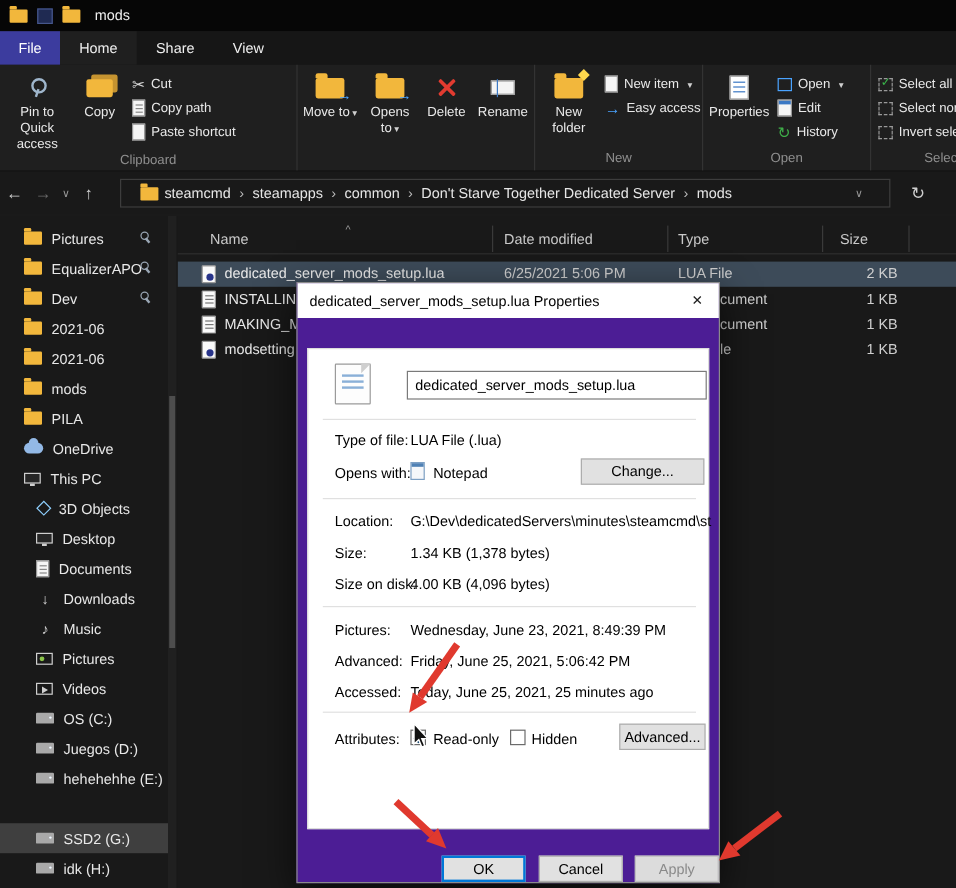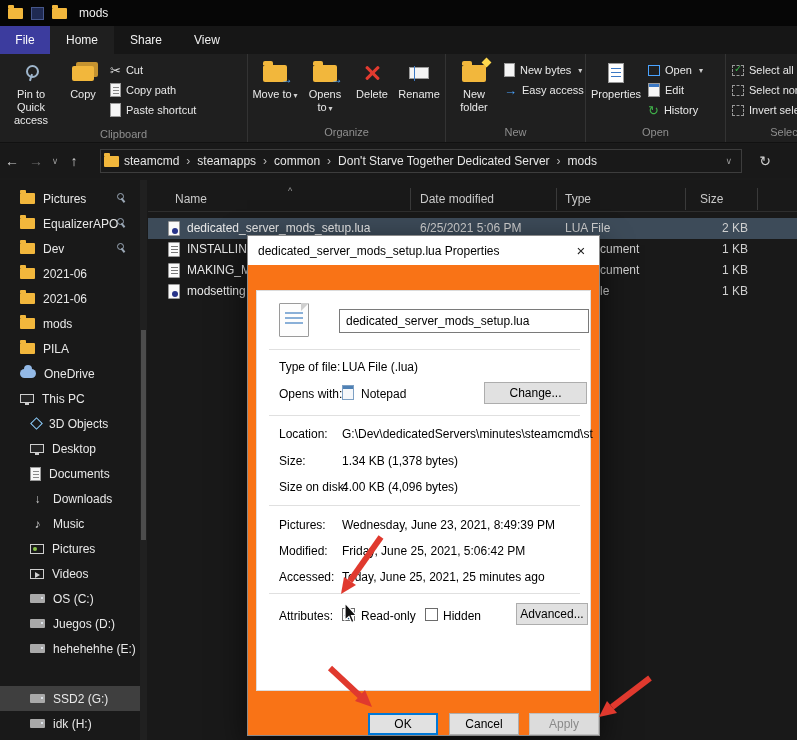--- a/index.html
+++ b/index.html
@@ -59,21 +59,21 @@
 .sel-ic.check::after{content:"✓";position:absolute;left:1px;top:-3px;color:#39b54a;font-size:10px}
 .glyph{font-size:13px;color:#d8d8d8;line-height:1}
 .glyph.green{color:#3fae49}
 .glyph.blue{color:#4aa3ff}
 
 
 .navbar{position:absolute;left:0;top:144px;width:797px;height:34px;background:#191919;display:flex;align-items:center;color:#d0d0d0;font-size:13px;z-index:5}
 .nav-ic{width:24px;text-align:center;font-size:14px}
 .nav-ic.dim{color:#6a6a6a}
 .nav-ic.sm{width:14px;font-size:9px;color:#9a9a9a}
-.crumb-field{position:absolute;left:100px;top:5px;width:642px;height:24px;border:1px solid #3d3d3d;background:#191919;display:flex;align-items:center;font-size:12px;color:#e6e6e6;padding:0 3px}
+.crumb-field{position:absolute;left:100px;top:5px;width:642px;height:24px;border:1px solid #3d3d3d;background:#191919;display:flex;align-items:center;font-size:12px;color:#e6e6e6;padding:0 16px}
 .crumb{padding:0 5px;white-space:nowrap}
 .crumb-sep{color:#b9b9b9;font-size:12px;padding:0 2px}
 .crumb-end{margin-left:auto;color:#9a9a9a;font-size:9px;padding:0 6px}
 .refresh-btn{position:absolute;left:752px;top:5px;width:26px;height:24px;text-align:center;line-height:24px;font-size:14px;color:#cfcfcf}
 
 
 .sidebar{position:absolute;left:0;top:180px;width:148px;height:560px;background:#191919;z-index:4}
 .s-item{position:absolute;left:0;width:140px;height:25px;display:flex;align-items:center;gap:8px;color:#e8e8e8;font-size:12px;padding-left:20px;white-space:nowrap;overflow:hidden}
 .s-item.lvl2{padding-left:30px}
 .s-item.sel{background:#3f3f3f}
@@ -107,21 +107,21 @@
 .f-row{position:absolute;left:0;width:649px;height:21px}
 .f-row.sel{background:#3d4b59}
 .cell{position:absolute;top:3px;white-space:nowrap}
 .cell.dim{color:#cfcfcf}
 .cell.size{width:60px;text-align:right}
 .fpage{width:12px;height:15px;background:#fafafa;border:1px solid #9a9a9a;border-radius:1px;position:absolute;left:20px;top:3px}
 .fpage.lua::after{content:"";position:absolute;right:1px;bottom:1px;width:6px;height:6px;border-radius:50%;background:#28348a}
 .fpage.txt::after{content:"";position:absolute;left:2px;top:3px;width:7px;height:1px;background:#777;box-shadow:0 3px 0 #777,0 6px 0 #777}
 
 
-.dialog{position:absolute;left:247px;top:235px;width:353px;height:501px;background:#f97316;border:1px solid #8a8a8a;box-shadow:0 10px 30px rgba(0,0,0,.65);z-index:40;font-size:12px;color:#000}
+.dialog{position:absolute;left:247px;top:235px;width:353px;height:501px;background:#4c1d95;border:1px solid #8a8a8a;box-shadow:0 10px 30px rgba(0,0,0,.65);z-index:40;font-size:12px;color:#000}
 .dlg-title{position:absolute;left:0;top:0;width:100%;height:29px;background:#fff;display:flex;align-items:center}
 .dlg-title-text{padding-left:10px}
 .dlg-close{position:absolute;right:0;top:0;width:36px;height:29px;text-align:center;line-height:29px;font-size:15px;color:#222}
 .dlg-tabs{position:absolute;left:8px;top:33px;height:22px;display:flex;align-items:flex-end}
 .dtab{height:19px;line-height:17px;padding:0 9px;border:1px solid #d9d9d9;background:#f0f0f0;margin-right:-1px}
 .dtab.active{height:22px;line-height:20px;background:#fff;border-bottom:1px solid #fff;position:relative;z-index:2}
 .dlg-page{position:absolute;left:8px;right:8px;top:54px;bottom:44px;background:#fff;border:1px solid #dcdcdc}
 .pl{position:absolute;left:22px;white-space:nowrap}
 .pv{position:absolute;left:85px;white-space:nowrap}
 .dhr{position:absolute;left:12px;right:10px;border-top:1px solid #e0e0e0}
@@ -212,35 +212,34 @@
           </span>
         <span>Delete</span>
       </div>
       <div class="bigbtn" style="width:50px">
         <span class="bicon">
             <span class="ren-ic"></span>
           </span>
         <span>Rename</span>
       </div>
     </div>
-    <div class="rg-label">Organize</div>
   </div>
 
   <div class="rg" style="width:140px">
     <div class="rg-body">
       <div class="bigbtn" style="width:52px">
         <span class="bicon">
             <span class="big-folder star-folder"></span>
           </span>
         <span>New folder</span>
       </div>
       <div class="smallcol">
         <div class="smallbtn">
           <span class="page-sm"></span>
-          <span>New bytes</span>
+          <span>New item</span>
           <span class="caret">▾</span>
         </div>
         <div class="smallbtn">
           <span class="glyph blue">→</span>
           <span>Easy access</span>
 
         </div>
       </div>
     </div>
     <div class="rg-label">New</div>
@@ -473,21 +472,21 @@
     <span class="pv" style="top:136px">G:\Dev\dedicatedServers\minutes\steamcmd\st</span>
     <span class="pl" style="top:163px">Size:</span>
     <span class="pv" style="top:163px">1.34 KB (1,378 bytes)</span>
     <span class="pl" style="top:189px">Size on disk:</span>
     <span class="pv" style="top:189px">4.00 KB (4,096 bytes)</span>
 
     <div class="dhr" style="top:214px"></div>
 
     <span class="pl" style="top:227px">Pictures:</span>
     <span class="pv" style="top:227px">Wednesday, June 23, 2021, 8:49:39 PM</span>
-    <span class="pl" style="top:253px">Modified:</span>
+    <span class="pl" style="top:253px">Advanced:</span>
     <span class="pv" style="top:253px">Friday, June 25, 2021, 5:06:42 PM</span>
     <span class="pl" style="top:279px">Accessed:</span>
     <span class="pv" style="top:279px">Today, June 25, 2021, 25 minutes ago</span>
 
     <div class="dhr" style="top:302px"></div>
 
     <span class="pl" style="top:318px">Attributes:</span>
     <span class="cb checked" style="left:85px;top:317px"></span>
     <span class="pv" style="left:104px;top:318px">Read-only</span>
     <span class="cb" style="left:168px;top:317px"></span>

